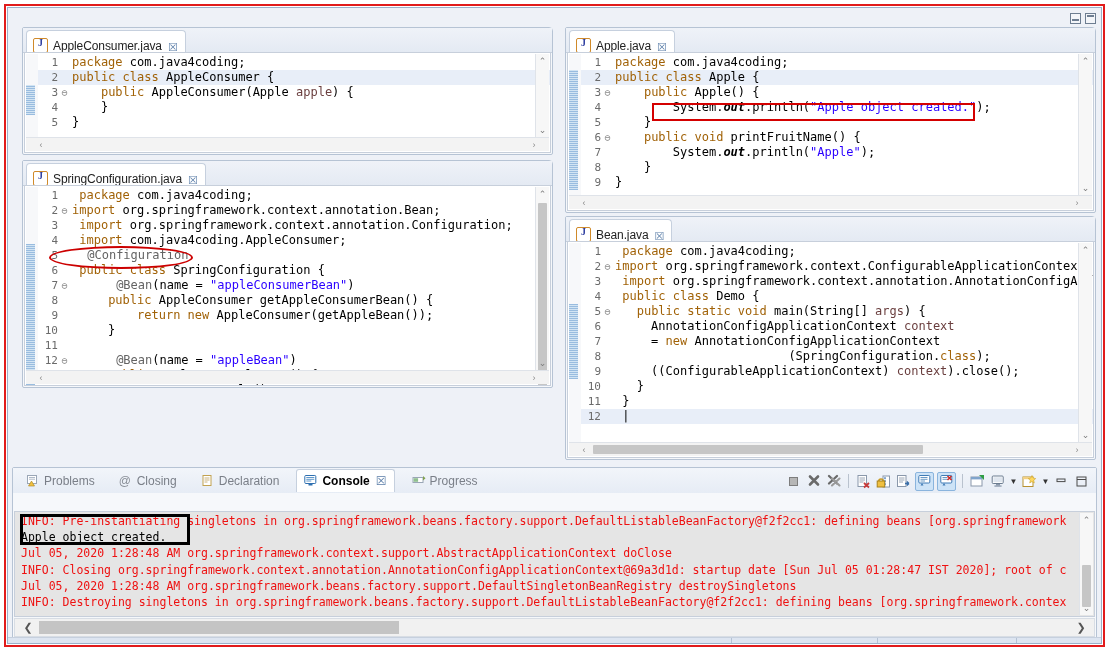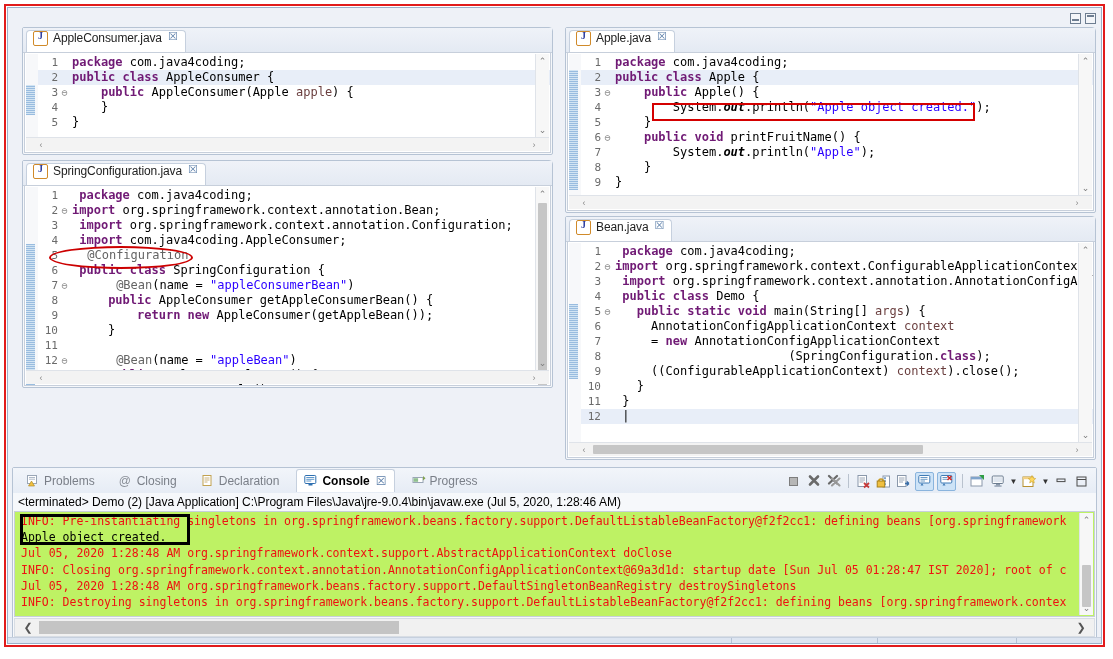--- a/index.html
+++ b/index.html
@@ -68,21 +68,21 @@
   .tabrow {
     height: 24px;
     position: relative;
     background: linear-gradient(#eff2f8, #e4eaf3);
     border-bottom: 1px solid #c6d0de;
   }
   .tab {
     position: absolute;
     left: 3px; top: 2px;
     height: 22px;
-    display: flex; align-items: flex-start;
+    display: flex; align-items: flex-end;
     padding: 0 7px 0 6px;
     background: #ffffff;
     border: 1px solid #c6d0de;
     border-bottom: none;
     border-radius: 4px 4px 0 0;
     white-space: nowrap;
   }
   .jicon {
     width: 13px; height: 13px;
     margin-right: 5px;
@@ -161,21 +161,21 @@
     font-size: 11px;
   }
   .ln .fold {
     position: absolute;
     left: 22px; width: 9px;
     text-align: center;
     color: #8a8a8a;
     font-size: 10px;
   }
   
-  .kw   { color: #701a75; font-weight: bold; }
+  .kw   { color: #a16207; font-weight: normal; }
   .str  { color: #2a00ff; }
   .ann  { color: #646464; margin-left: 8px; }
   .fld  { color: #000000; font-style: italic; font-weight: bold; }
   .prm  { color: #6a3e3e; }
 
   
   .vsb {
     position: absolute;
     top: 1px; right: 1px; bottom: 15px;
     width: 14px;
@@ -297,21 +297,21 @@
     color: #000;
     padding: 2px 0 0 4px;
     background: #f6f8fb;
     white-space: nowrap;
     overflow: hidden;
     box-sizing: border-box;
   }
   .console-body {
     position: absolute;
     left: 1px; right: 1px; top: 43px; bottom: 21px;
-    background: #bef264;
+    background: #e5e5e5;
     border: 1px solid #c7cfdb;
     box-sizing: border-box;
     overflow: hidden;
   }
   .console-lines {
     position: absolute;
     left: 6px; top: 1px; right: 16px;
     font-family: "DejaVu Sans Mono", monospace;
     font-size: 11.5px;
     line-height: 16.2px;
@@ -606,21 +606,20 @@
           </svg>
       </div>
       <div class="tb-ico">
         <svg width="13" height="13" viewBox="0 0 13 13">
             <rect x="2" y="2" width="9" height="9" fill="none" stroke="#4b4b4b"></rect>
             <path d="M2 4.5 h9" stroke="#4b4b4b"></path>
           </svg>
       </div>
     </div>
 
-    <div class="console-status">&lt;terminated&gt; Demo (2) [Java Application] C:\Program Files\Java\jre-9.0.4\bin\javaw.exe (Jul 5, 2020, 1:28:46 AM)</div>
 
     <div class="console-body">
       <div class="console-lines" id="console-lines"><div class="l">INFO: Pre-instantiating singletons in org.springframework.beans.factory.support.DefaultListableBeanFactory@f2f2cc1: defining beans [org.springframework</div><div class="l black">Apple object created.</div><div class="l">Jul 05, 2020 1:28:48 AM org.springframework.context.support.AbstractApplicationContext doClose</div><div class="l">INFO: Closing org.springframework.context.annotation.AnnotationConfigApplicationContext@69a3d1d: startup date [Sun Jul 05 01:28:47 IST 2020]; root of c</div><div class="l">Jul 05, 2020 1:28:48 AM org.springframework.beans.factory.support.DefaultSingletonBeanRegistry destroySingletons</div><div class="l">INFO: Destroying singletons in org.springframework.beans.factory.support.DefaultListableBeanFactory@f2f2cc1: defining beans [org.springframework.contex</div></div>
       <div class="vsb" style="bottom:1px;">
         <div class="arr up">⌃</div>
         <div class="thumb" style="top:52px; height:42px;"></div>
         <div class="arr dn">⌄</div>
       </div>
       <div class="anno-rect blk" style="left:5px; top:2px; width:170px; height:31px;"></div>
     </div>

